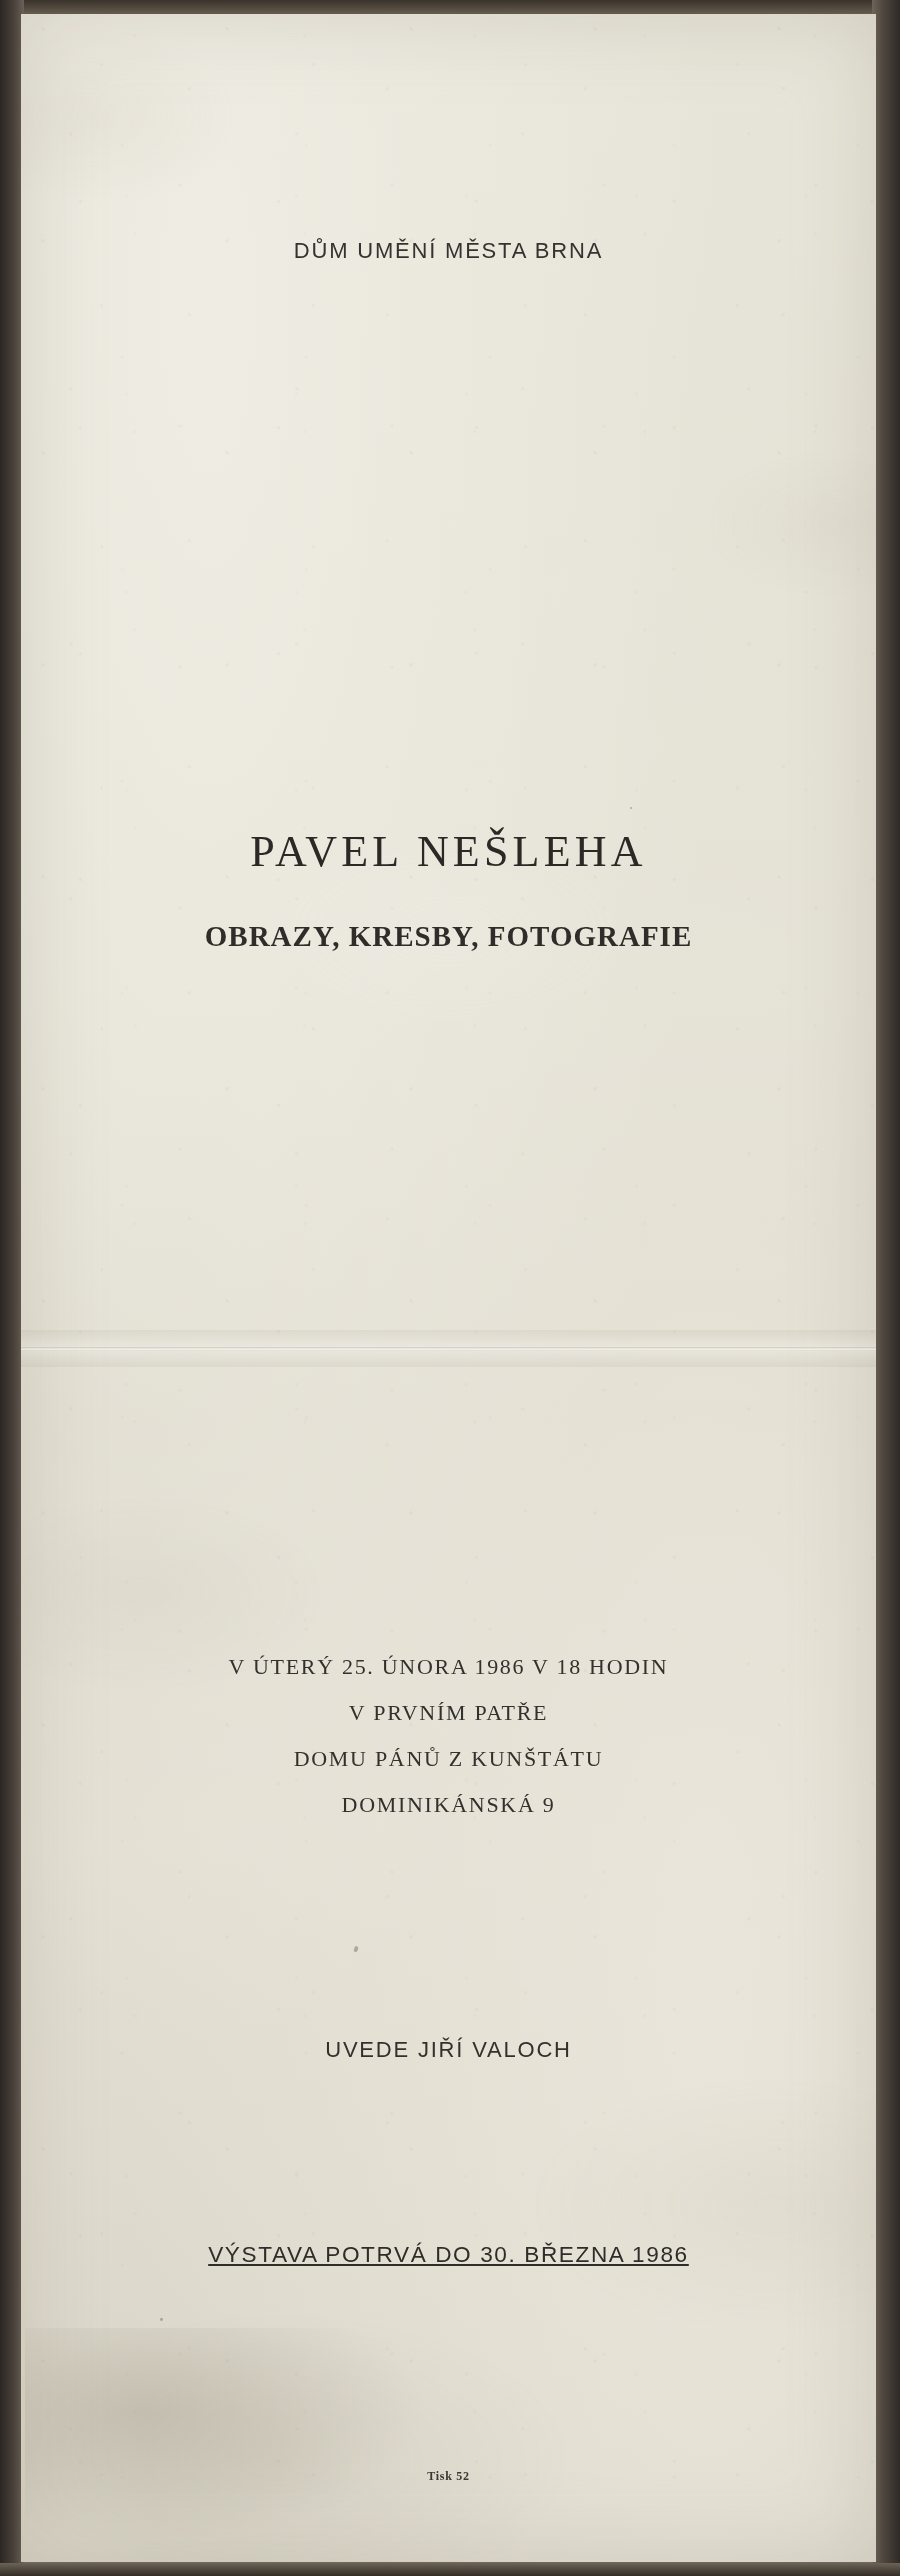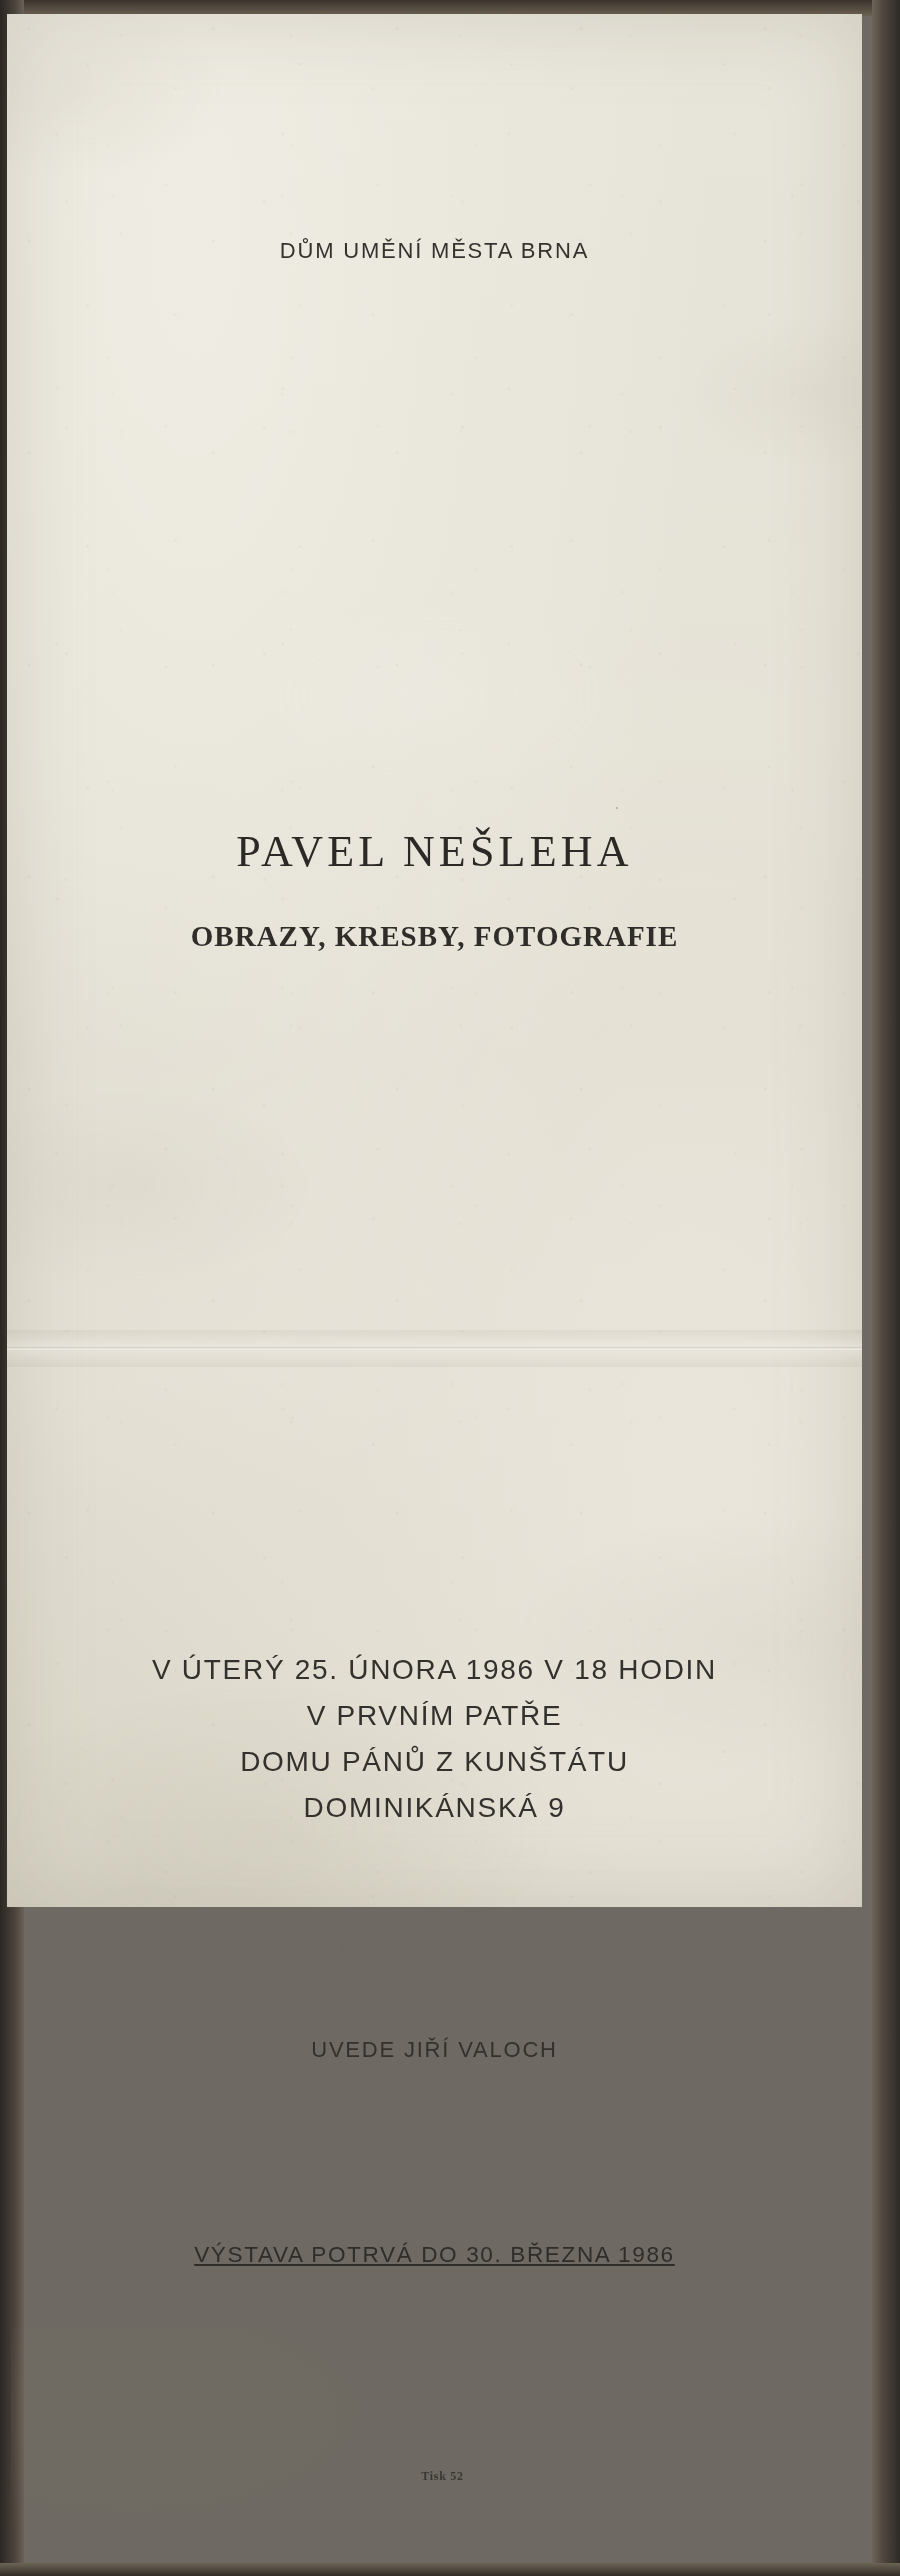--- a/index.html
+++ b/index.html
@@ -42,24 +42,24 @@
   .backdrop-bottom {
     position: absolute;
     left: 0; bottom: 0;
     width: 900px; height: 12.7px;
     background: linear-gradient(0deg,#332d27 0%, #6b6355 100%);
   }
 
   
   .card {
     position: absolute;
-    left: 7px;
+    left: 21px;
     top: 14px;
     width: 855px;
-    height: 1893px;
+    height: 2548px;
     background:
       radial-gradient(ellipse at 22% 12%, #efece3 0%, rgba(239,236,227,0) 55%),
       radial-gradient(ellipse at 80% 78%, #e9e5da 0%, rgba(233,229,218,0) 60%),
       linear-gradient(180deg, #e7e4d9 0%, #e4e1d5 38%, #dedacd 55%, #e3dfd3 72%, #d9d5c7 100%);
     box-shadow: inset 0 0 85px rgba(150,143,125,0.28);
   }
 
   
   .grain {
     position: absolute;
@@ -156,22 +156,22 @@
 
   .subtitle {
     font-family: "Liberation Serif", serif;
     font-weight: bold;
     font-size: 29px;
     letter-spacing: 1px;
     color: #2f2d2a;
   }
 
   .detail {
-    font-family: Liberation Sans, sans-serif;
-    font-size: 28px;
+    font-family: Liberation Serif, serif;
+    font-size: 22px;
     letter-spacing: 1.7px;
     color: #33312d;
   }
 
   .presenter {
     font-family: "Liberation Sans", sans-serif;
     font-size: 22px;
     letter-spacing: 1.8px;
     color: #33312d;
     margin-top: 8px;
@@ -235,17 +235,17 @@
     <div class="line detail" style="top:1732px;">DOMU PÁNŮ Z KUNŠTÁTU</div>
 
     <div class="line detail" style="top:1686px;">V PRVNÍM PATŘE</div>
 
     <div class="line detail" style="top:1778px;">DOMINIKÁNSKÁ 9</div>
 
     <div class="line presenter" style="top:2015px;">UVEDE JIŘÍ VALOCH</div>
 
     <div class="line until" style="top:2228px;text-decoration:underline;">VÝSTAVA POTRVÁ DO 30. BŘEZNA 1986</div>
 
-    <div class="line print-code" style="top:2455px;padding-left:8px;">Tisk 52</div>
+    <div class="line print-code" style="top:2455px;">Tisk 52</div>
 
   </div>
 </div>
 
 
 </body></html>

